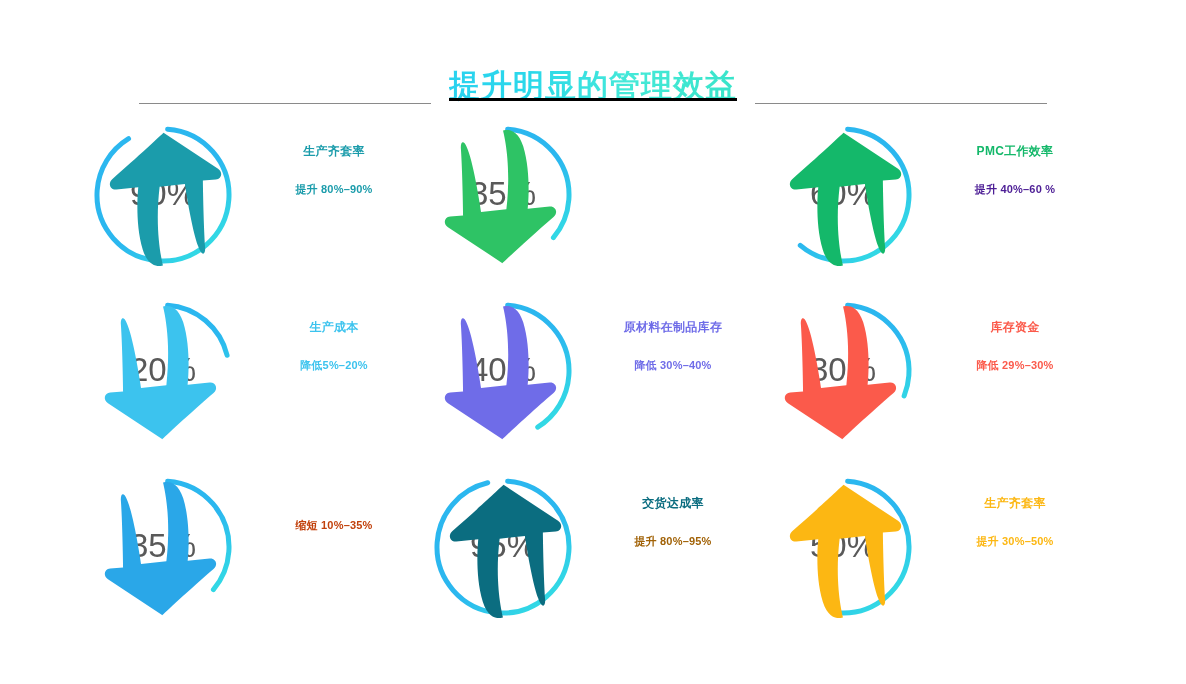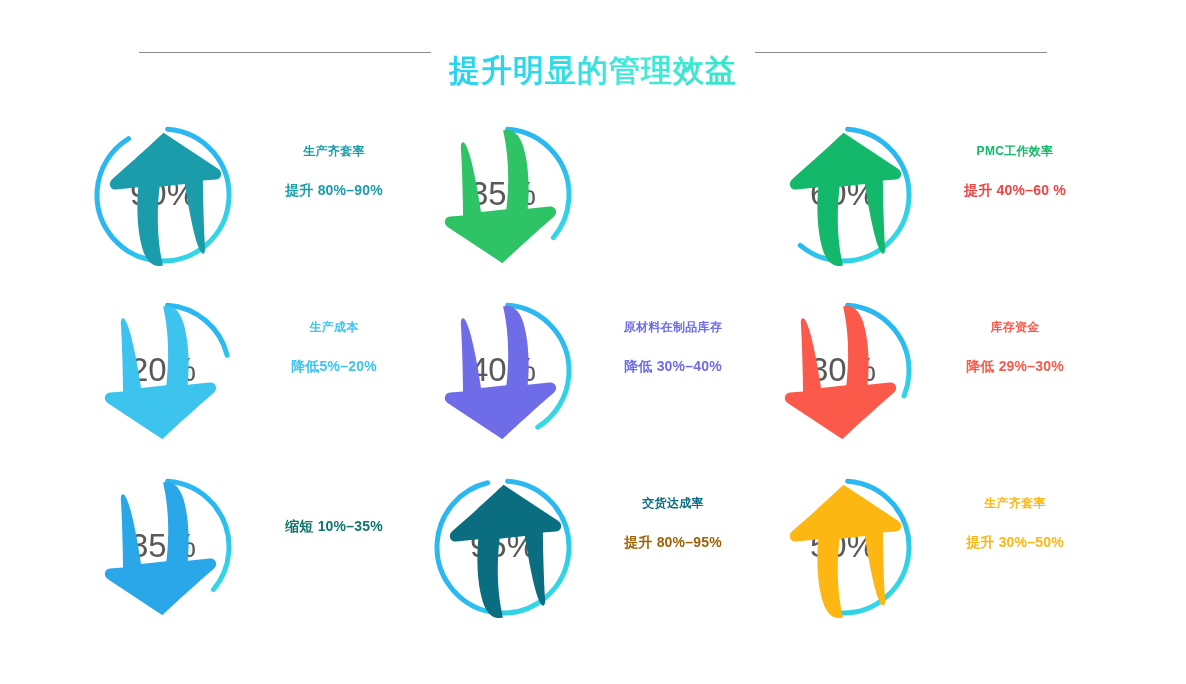--- a/index.html
+++ b/index.html
@@ -18,22 +18,23 @@
   }
 
   
   .header {
     position: absolute;
     top: 52px;
     left: 0;
     width: 1186px;
     height: 52px;
     display: flex;
-    align-items: flex-start;
+    align-items: flex-end;
     justify-content: center;
+    text-decoration: underline;
   }
   .rule {
     height: 1px;
     width: 292px;
     background: #8a8a8a;
     flex: 0 0 auto;
   }
   .rule.left  { margin-right: 18px; }
   .rule.right { margin-left: 18px; }
   .title {
@@ -110,21 +111,21 @@
   }
   .label-title {
     font-size: 12px;
     font-weight: bold;
     line-height: 1.3;
     letter-spacing: 0.3px;
     white-space: nowrap;
   }
   .label-sub {
     margin-top: 22px;
-    font-size: 14px;
+    font-size: 11px;
     font-weight: bold;
     letter-spacing: 0.2px;
     white-space: nowrap;
   }
 
   
   .card:nth-child(3n+1) .labels { padding-left: 2px; }
   .card:nth-child(3n+2) .labels { padding-left: 0px; }
   .card:nth-child(3n+3) .labels { padding-left: 4px; }
 </style>
@@ -198,21 +199,21 @@
       </svg>
       <div class="ring-center">
         <div class="pct">60%</div>
         <svg class="arrow" viewBox="0 0 22 26">
           <path d="M11.1 1.4 C11.1 1.4 6.2 6.0 2.0 9.6 C1.1 10.4 1.6 11.6 2.7 11.5 L6.6 11.1 C6.6 11.1 5.9 17.3 7.4 22.2 C8.6 26.0 11.0 25.0 11.0 25.0 C11.0 25.0 9.4 19.3 10.4 11.0 L14.9 10.5 C14.9 10.5 16.1 18.7 17.3 21.7 C18.0 23.6 18.6 23.0 18.5 21.8 C18.2 17.3 18.1 9.9 18.1 9.9 L20.4 9.7 C21.5 9.6 21.7 8.4 20.8 7.8 Z" fill="#14b86a" transform=""></path>
         </svg>
       </div>
     </div>
     <div class="labels">
       <div class="label-title" style="color:#14b86a">PMC工作效率</div>
-      <div class="label-sub" style="color:#ef4444">提升 40%–60 %</div>
+      <div class="label-sub" style="color:#4c1d95">提升 40%–60 %</div>
     </div>
       </div>
       <div class="card">
     <div class="ring-wrap">
       <svg viewBox="0 0 146 146" aria-hidden="true">
         <defs>
           <linearGradient id="rg3" x1="1" y1="0" x2="0" y2="1">
             <stop offset="0%" stop-color="#2bb7ef"></stop>
             <stop offset="55%" stop-color="#2bb7ef"></stop>
             <stop offset="100%" stop-color="#35e8e0"></stop>
@@ -293,21 +294,21 @@
         <circle cx="73" cy="73" r="66" fill="none" stroke="url(#rg6)" stroke-width="5" stroke-linecap="round" stroke-dasharray="145.14158059584844 269.54864967800427" transform="rotate(-86 73 73)"></circle>
       </svg>
       <div class="ring-center">
         <div class="pct">35%</div>
         <svg class="arrow" viewBox="0 0 22 26">
           <path d="M11.1 1.4 C11.1 1.4 6.2 6.0 2.0 9.6 C1.1 10.4 1.6 11.6 2.7 11.5 L6.6 11.1 C6.6 11.1 5.9 17.3 7.4 22.2 C8.6 26.0 11.0 25.0 11.0 25.0 C11.0 25.0 9.4 19.3 10.4 11.0 L14.9 10.5 C14.9 10.5 16.1 18.7 17.3 21.7 C18.0 23.6 18.6 23.0 18.5 21.8 C18.2 17.3 18.1 9.9 18.1 9.9 L20.4 9.7 C21.5 9.6 21.7 8.4 20.8 7.8 Z" fill="#2aa7e8" transform="rotate(180 11 13)"></path>
         </svg>
       </div>
     </div>
     <div class="labels">
-      <div class="label-sub" style="color:#0f766e">缩短 10%–35%</div>
+      <div class="label-sub" style="color:#c2410c">缩短 10%–35%</div>
     </div>
       </div>
       <div class="card">
     <div class="ring-wrap">
       <svg viewBox="0 0 146 146" aria-hidden="true">
         <defs>
           <linearGradient id="rg7" x1="1" y1="0" x2="0" y2="1">
             <stop offset="0%" stop-color="#2bb7ef"></stop>
             <stop offset="55%" stop-color="#2bb7ef"></stop>
             <stop offset="100%" stop-color="#35e8e0"></stop>

